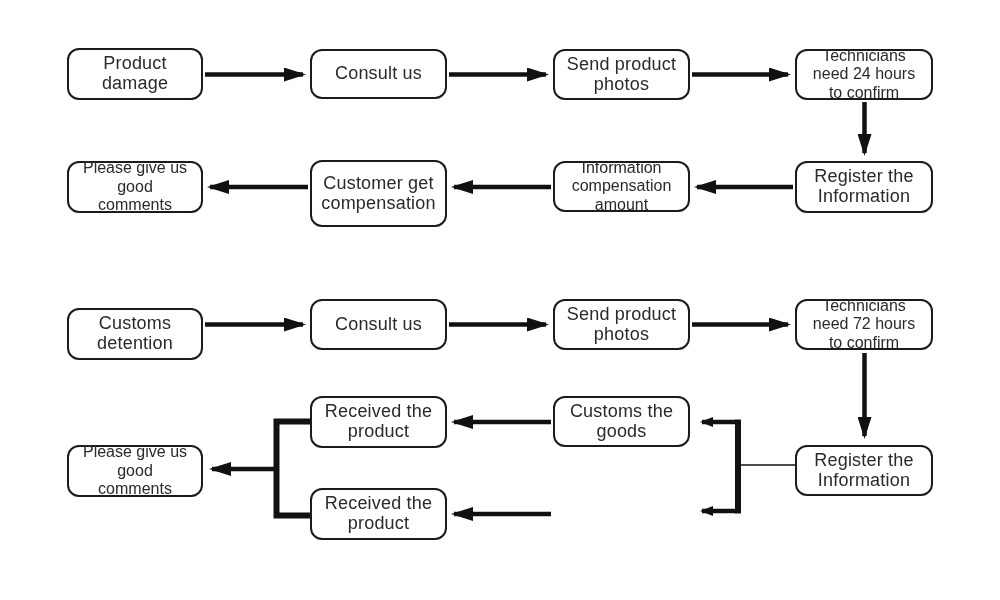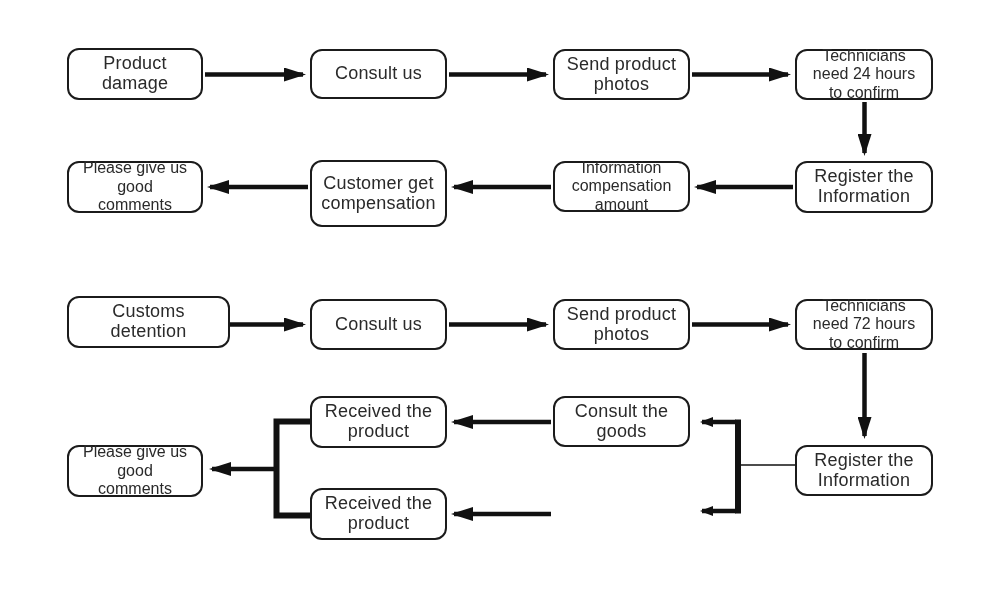--- a/index.html
+++ b/index.html
@@ -108,36 +108,36 @@
 compensation
 amount</div>
 
   <div class="node lg" style="left:310px;top:160px;width:137px;height:67px">Customer get
 compensation</div>
 
   <div class="node sm" style="left:67px;top:161px;width:136px;height:52px">Please give us
 good
 comments</div>
 
-  <div class="node lg" style="left:67px;top:296px;width:163px;height:52px">Customs
+  <div class="node lg" style="left:67px;top:308px;width:136px;height:52px">Customs
 detention</div>
 
   <div class="node lg" style="left:310px;top:299px;width:137px;height:51px">Consult us</div>
 
   <div class="node lg" style="left:553px;top:299px;width:137px;height:51px">Send product
 photos</div>
 
   <div class="node sm" style="left:795px;top:299px;width:138px;height:51px">Technicians
 need 72 hours
 to confirm</div>
 
   <div class="node lg" style="left:795px;top:445px;width:138px;height:51px">Register the
 Information</div>
 
-  <div class="node lg" style="left:553px;top:396px;width:137px;height:51px">Consult the
+  <div class="node lg" style="left:553px;top:396px;width:137px;height:51px">Customs the
 goods</div>
 
   <div class="node lg" style="left:310px;top:396px;width:137px;height:52px">Received the
 product</div>
 
 
   <div class="node lg" style="left:310px;top:488px;width:137px;height:52px">Received the
 product</div>
 
   <div class="node sm" style="left:67px;top:445px;width:136px;height:52px">Please give us

